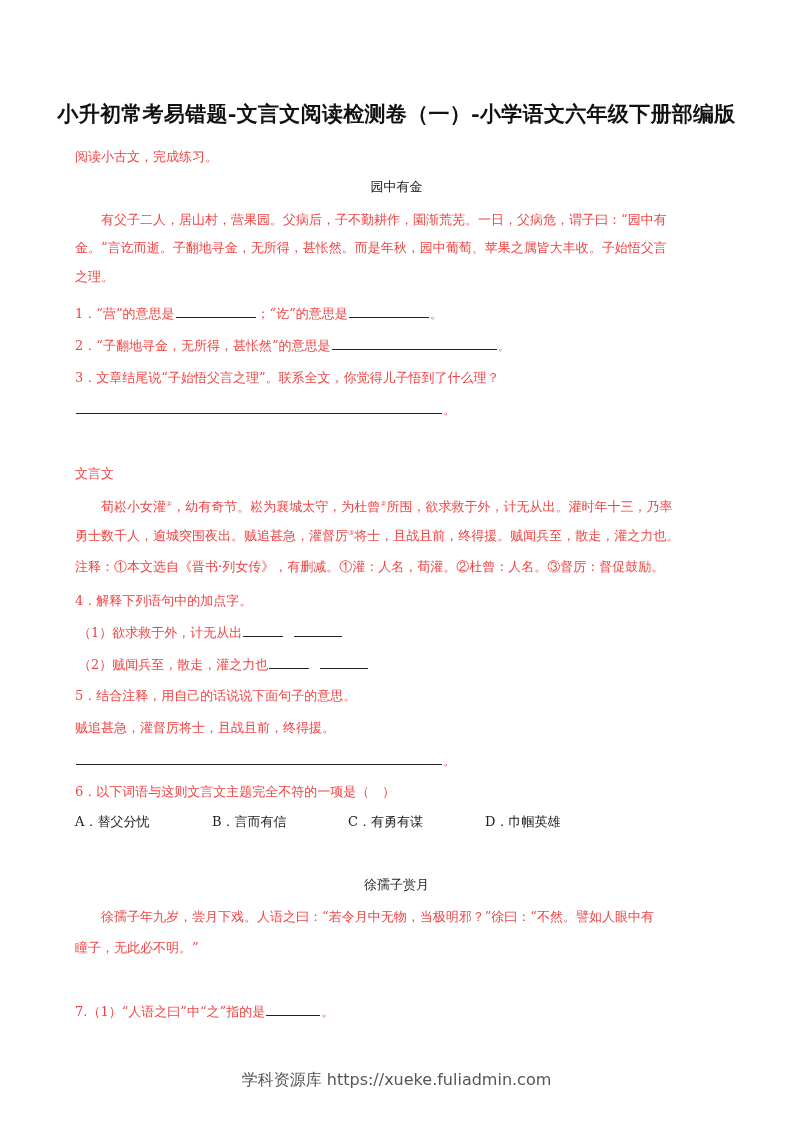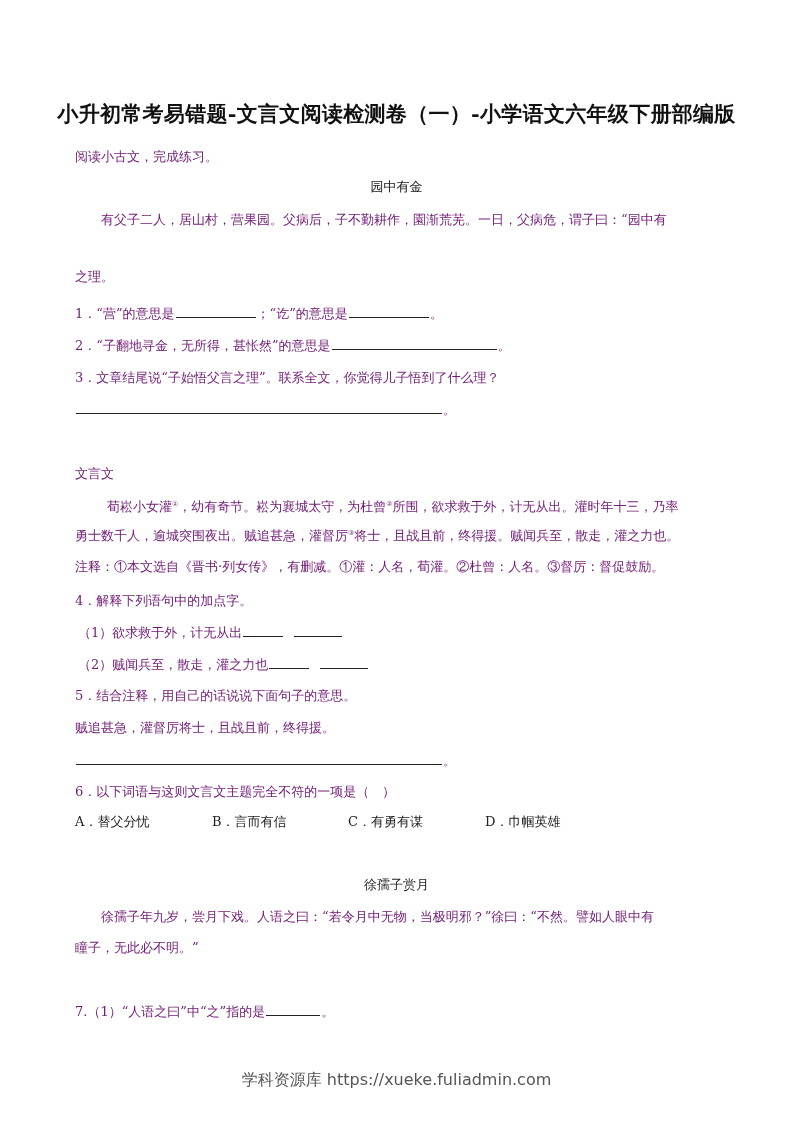--- a/index.html
+++ b/index.html
@@ -1,56 +1,57 @@
 <!DOCTYPE html>
 <html><head>
 <meta charset="utf-8">
 <style>
   html, body { margin: 0; padding: 0; background: #ffffff; }
   body { width: 793px; height: 1122px; position: relative; overflow: hidden; color: #1a1a1a; }
   .page { position: absolute; left: 0; top: 0; width: 793px; height: 1122px; }
   .title { position: absolute; left: 0; top: 100px; width: 793px; text-align: center; font-family: "DejaVu Serif", serif; font-size: 21px; font-weight: bold; letter-spacing: 0.3px; color: #111; }
-  .line { position: absolute; left: 75px; font-family: "DejaVu Serif", serif; font-size: 13px; color: #701a75; white-space: nowrap; }
+  .line { position: absolute; left: 75px; font-family: "DejaVu Serif", serif; font-size: 13px; color: #ef4444; white-space: nowrap; }
   .center { position: absolute; left: 0; width: 793px; text-align: center; font-family: "DejaVu Serif", serif; font-size: 13px; color: #222; }
   .blank { display: inline-block; border-bottom: 1px solid #222; height: 12px; vertical-align: baseline; margin: 0 1px; }
   .sup { font-size: 7px; vertical-align: super; }
   .opts { position: absolute; left: 75px; top: 813px; font-family: "DejaVu Serif", serif; font-size: 13px; color: #222; }
   .opt { position: absolute; white-space: nowrap; }
   .footer { position: absolute; left: 0; top: 1070px; width: 793px; text-align: center; font-family: "DejaVu Sans", sans-serif; font-size: 16px; color: #555; }
 </style>
 </head>
 <body>
 
 <div class="page">
 
   <div class="title">小升初常考易错题-文言文阅读检测卷（一）-小学语文六年级下册部编版</div>
 
   <div class="line" style="top:148px;">阅读小古文，完成练习。</div>
 
   <div class="center" style="top:178px;">园中有金</div>
 
   <div class="line" style="top:211px; left:101px;">有父子二人，居山村，营果园。父病后，子不勤耕作，園渐荒芜。一日，父病危，谓子曰：“园中有</div>
+  <div class="line" style="top:239px;">金。”言讫而逝。子翻地寻金，无所得，甚怅然。而是年秋，园中葡萄、苹果之属皆大丰收。子始悟父言</div>
   <div class="line" style="top:268px;">之理。</div>
 
   <div class="line" style="top:305px;">
     <span>1．“营”的意思是</span><span class="blank" style="width:80px;"></span><span>；“讫”的意思是</span><span class="blank" style="width:80px;"></span><span>。</span>
   </div>
 
   <div class="line" style="top:337px;">
     <span>2．“子翻地寻金，无所得，甚怅然”的意思是</span><span class="blank" style="width:165px;"></span><span>。</span>
   </div>
 
   <div class="line" style="top:369px;">3．文章结尾说“子始悟父言之理”。联系全文，你觉得儿子悟到了什么理？</div>
   <div class="line" style="top:401px;">
     <span class="blank" style="width:366px;"></span><span>。</span>
   </div>
 
   <div class="line" style="top:465px;">文言文</div>
 
-  <div class="line" style="top:498px; left:107px;">
+  <div class="line" style="top:498px; left:101px;">
     <span>荀崧小女灌</span><span class="sup">①</span><span>，幼有奇节。崧为襄城太守，为杜曾</span><span class="sup">②</span><span>所围，欲求救于外，计无从出。灌时年十三，乃率</span>
   </div>
   <div class="line" style="top:527px;">
     <span>勇士数千人，逾城突围夜出。贼追甚急，灌督厉</span><span class="sup">③</span><span>将士，且战且前，终得援。贼闻兵至，散走，灌之力也。</span>
   </div>
   <div class="line" style="top:558px;">注释：①本文选自《晋书·列女传》，有删减。①灌：人名，荀灌。②杜曾：人名。③督厉：督促鼓励。</div>
 
   <div class="line" style="top:592px;">4．解释下列语句中的加点字。</div>
   <div class="line" style="top:624px; left:78px;">
     <span>（1）欲求救于外，计无从出</span><span class="blank" style="width:40px;"></span>&nbsp;&nbsp;<span class="blank" style="width:48px;"></span>

